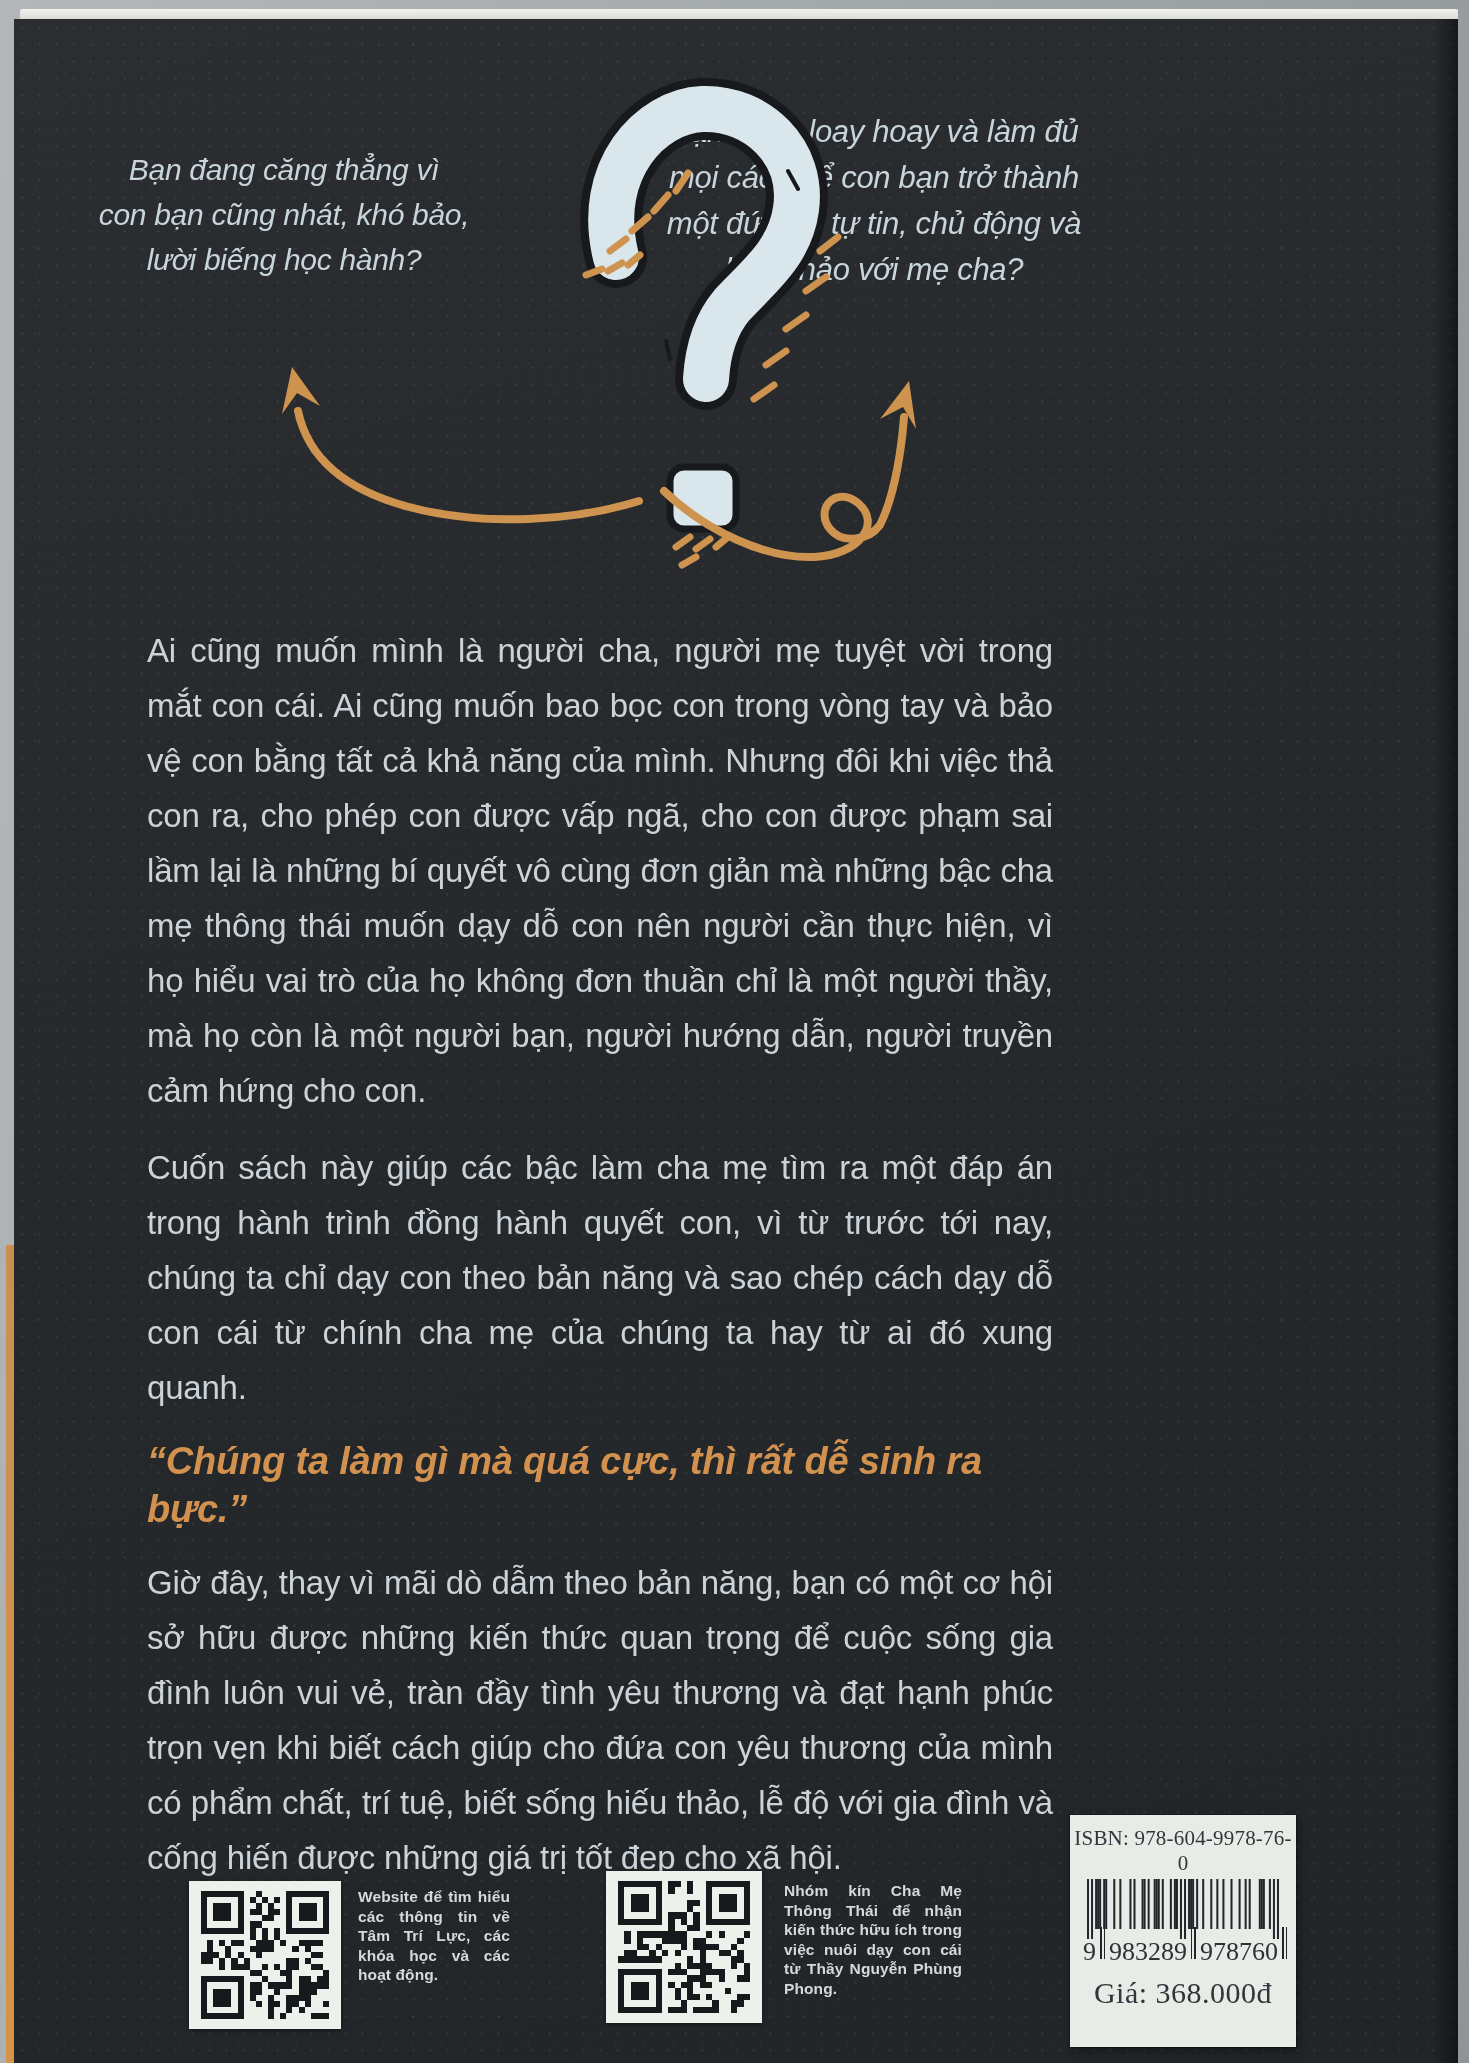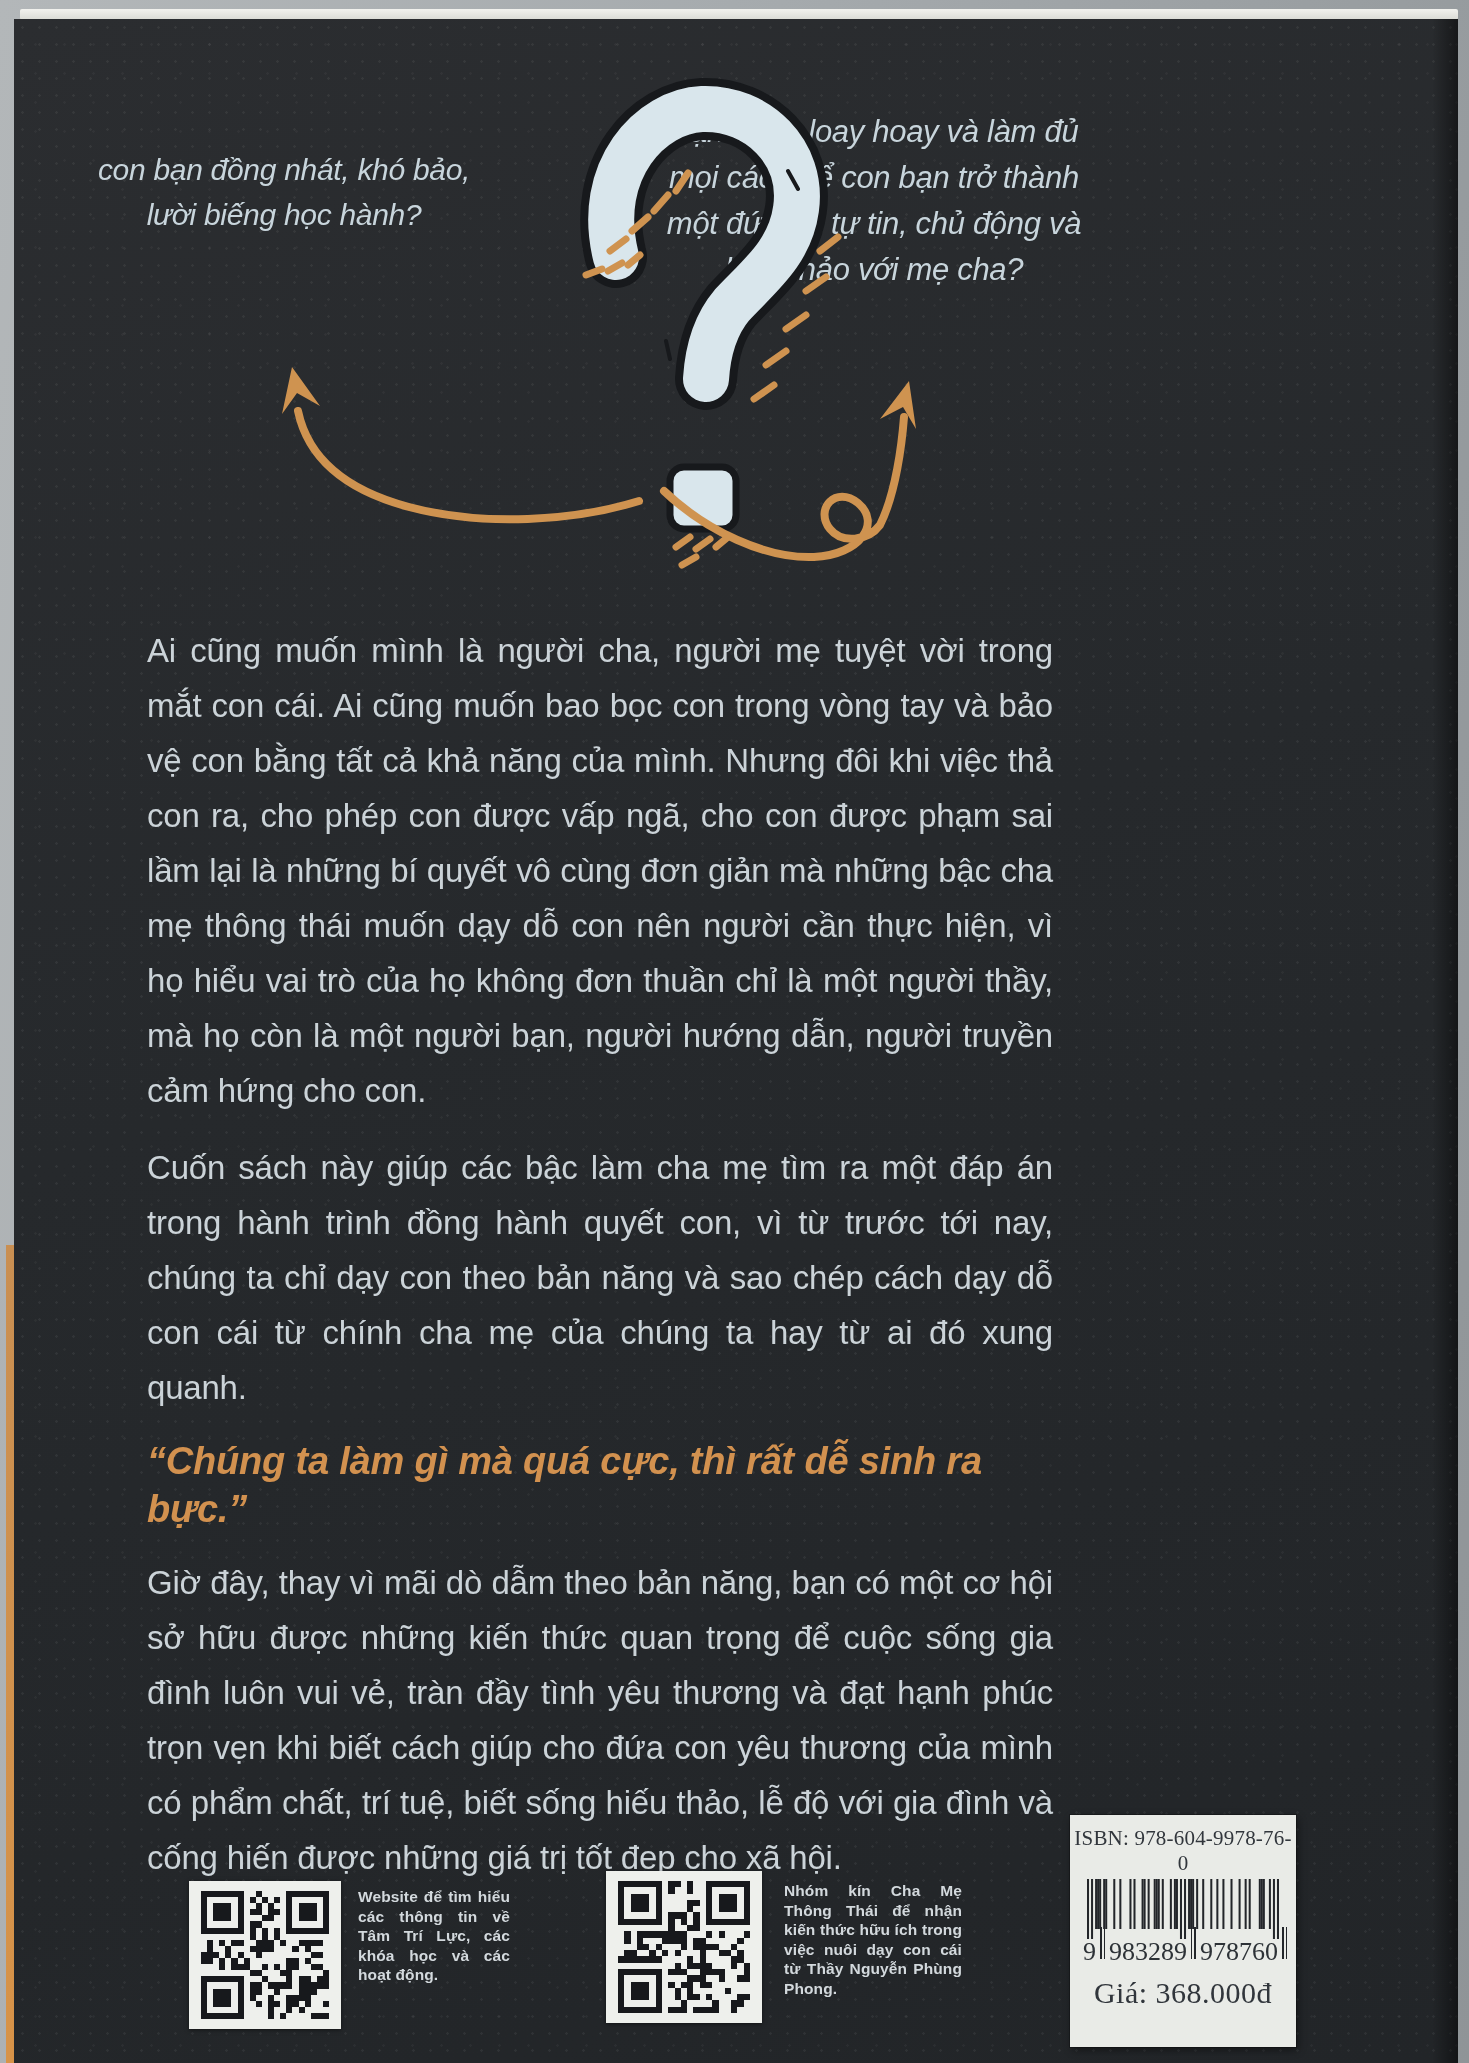--- a/index.html
+++ b/index.html
@@ -65,21 +65,22 @@
 <body>
 
 <div class="scene">
 
   <div class="pages-edge"></div>
   <div class="front-cover-edge"></div>
 
   <div class="book-cover">
 
     <div class="q-block q-left">
-      <div>con bạn đồng nhát, khó bảo,</div>
+      <div>Bạn đang căng thẳng vì</div>
+      <div>con bạn cũng nhát, khó bảo,</div>
       <div>lười biếng học hành?</div>
     </div>
 
     <div class="q-block q-right">
       <div>Bạn đang loay hoay và làm đủ</div>
       <div>mọi cách để con bạn trở thành</div>
       <div>một đứa trẻ tự tin, chủ động và</div>
       <div>hiếu thảo với mẹ cha?</div>
     </div>
 

